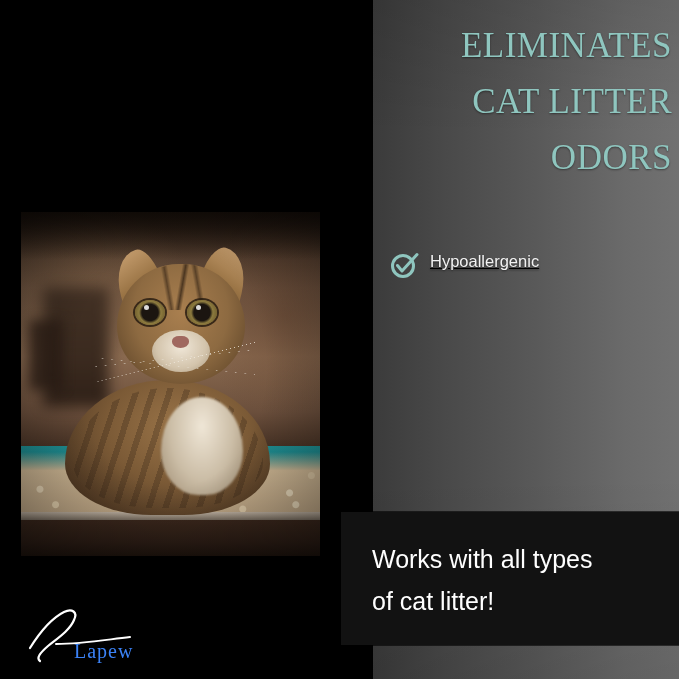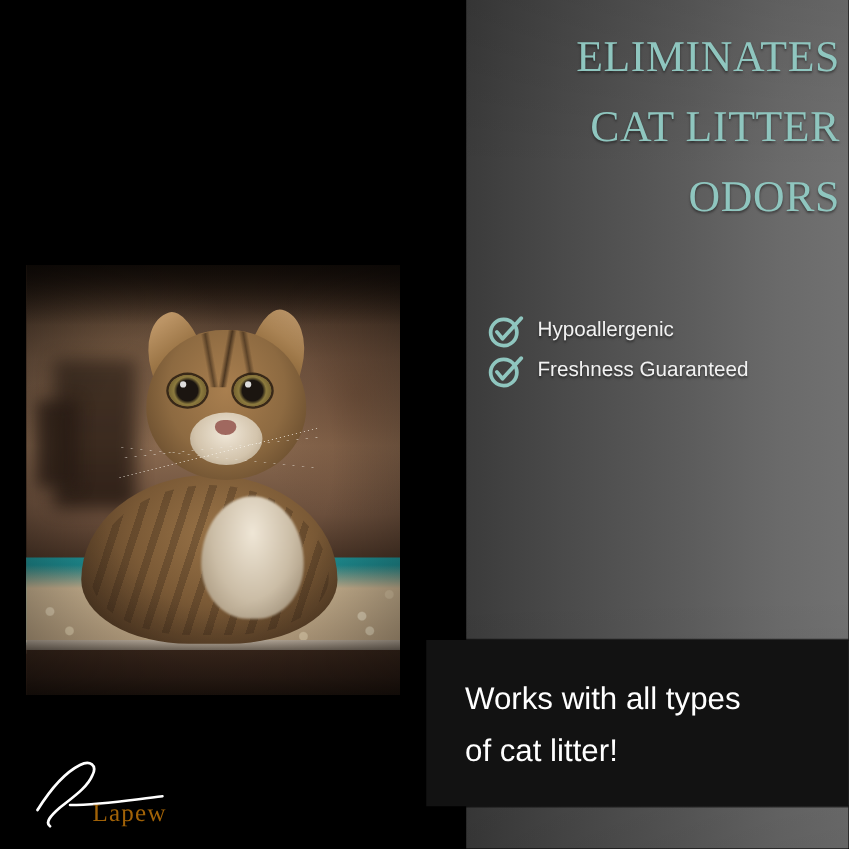--- a/index.html
+++ b/index.html
@@ -70,22 +70,23 @@
   
   .benefits {
     position: absolute;
     left: 390px;
     top: 250px;
     width: 285px;
     z-index: 6;
   }
   .benefit-row {
     display: flex;
-    align-items: center;
+    align-items: flex-start;
     margin-bottom: 4px;
+    text-decoration: underline;
   }
   .check-icon {
     flex: 0 0 auto;
     width: 30px;
     height: 28px;
     margin-right: 10px;
     position: relative;
     top: 1px;
   }
   .check-icon svg { display: block; }
@@ -360,21 +361,21 @@
     top: 604px;
     width: 140px;
     height: 62px;
     z-index: 8;
   }
   .logo svg { display: block; }
   .logo-word {
     position: absolute;
     left: 48px;
     top: 36px;
-    color: #a16207;
+    color: #3b82f6;
     font-family: "Liberation Serif", serif;
     font-size: 20px;
     letter-spacing: 1px;
   }
 </style>
 </head>
 <body>
 
 <div id="poster">
 
@@ -423,29 +424,20 @@
         <svg width="30" height="28" viewBox="0 0 30 28">
           <circle cx="13" cy="15" r="10.5" fill="none" stroke="#8fc6bf" stroke-width="3"></circle>
           <path d="M7.5 14.5 L12 20 L27 3.5" fill="none" stroke="#8fc6bf" stroke-width="3" stroke-linecap="round" stroke-linejoin="round"></path>
         </svg>
       </span>
       <span class="benefit-label">Hypoallergenic</span>
     </div>
 
 
 
-    <div class="benefit-row">
-      <span class="check-icon">
-        <svg width="30" height="28" viewBox="0 0 30 28">
-          <circle cx="13" cy="15" r="10.5" fill="none" stroke="#8fc6bf" stroke-width="3"></circle>
-          <path d="M7.5 14.5 L12 20 L27 3.5" fill="none" stroke="#8fc6bf" stroke-width="3" stroke-linecap="round" stroke-linejoin="round"></path>
-        </svg>
-      </span>
-      <span class="benefit-label">Freshness Guaranteed</span>
-    </div>
 
   </div>
 
   <div class="callout">
     <div class="callout-text">Works with all types
 of cat litter!</div>
   </div>
 
   <div class="logo">
     <svg width="140" height="62" viewBox="0 0 140 62">

